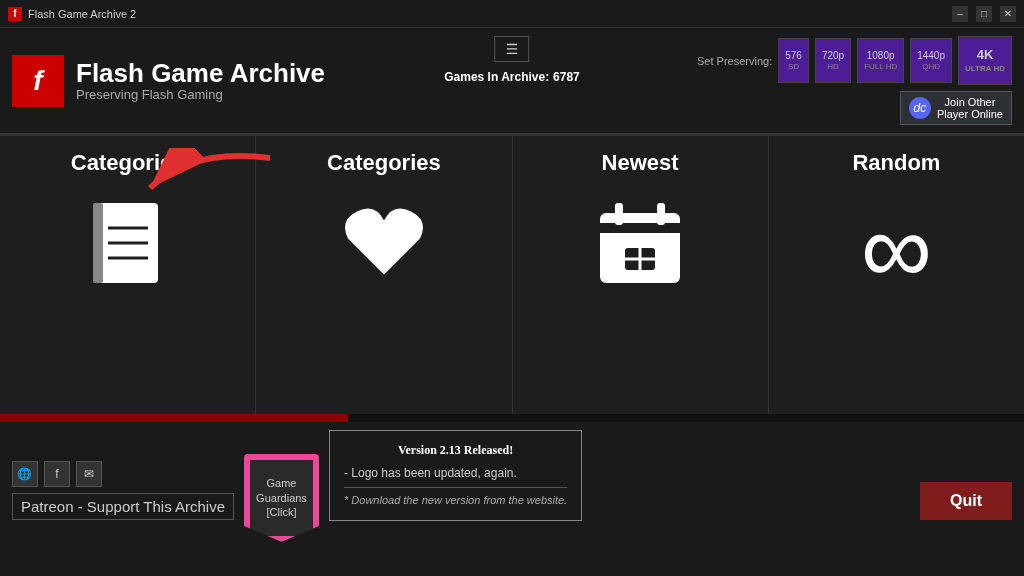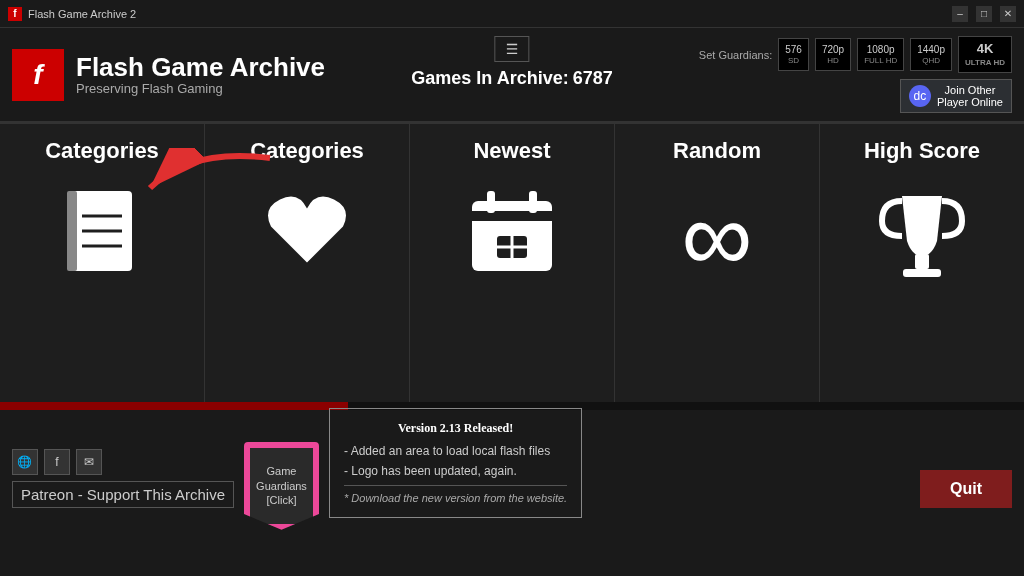--- a/index.html
+++ b/index.html
@@ -105,42 +105,42 @@
       font-size: 14px;
       margin-bottom: 6px;
     }
     .games-count {
       font-size: 14px;
       color: #ccc;
       white-space: nowrap;
     }
     .games-count span {
       color: #fff;
-      font-size: 18px;
+      font-size: 12px;
       font-weight: bold;
     }
 
     .header-right {
       display: flex;
       flex-direction: column;
       align-items: flex-end;
       gap: 6px;
     }
     .resolution-controls {
       display: flex;
       align-items: center;
       gap: 6px;
       font-size: 11px;
       color: #aaa;
     }
     .res-btn {
-      background: #000000;
+      background: #4c1d95;
       border: 1px solid #444;
       color: #ccc;
-      padding: 4px 6px;
+      padding: 10px 6px;
       font-size: 10px;
       cursor: pointer;
       line-height: 1.3;
       text-align: center;
     }
     .res-btn .res-label {
       display: block;
       font-size: 8px;
       color: #888;
     }
@@ -158,20 +158,21 @@
     .discord-icon {
       width: 22px;
       height: 22px;
       background: #5865f2;
       border-radius: 50%;
       display: flex;
       align-items: center;
       justify-content: center;
       font-size: 12px;
       color: #fff;
+      font-style: italic;
     }
 
     
     .nav-grid {
       display: flex;
       height: 280px;
       border-top: 2px solid #333;
     }
     .nav-card {
       flex: 1;
@@ -349,21 +350,21 @@
   <div class="header-center">
     <button class="hamburger-btn">☰</button>
     <div class="games-count">
       <span>Games In Archive:</span>
       <span>6787</span>
     </div>
   </div>
 
   <div class="header-right">
     <div class="resolution-controls">
-      <span>Set Guardians:</span>
+      <span>Set Preserving:</span>
       <button class="res-btn">576<span class="res-label">SD</span></button>
       <button class="res-btn">720p<span class="res-label">HD</span></button>
       <button class="res-btn">1080p<span class="res-label">FULL HD</span></button>
       <button class="res-btn">1440p<span class="res-label">QHD</span></button>
       <button class="res-btn" style="font-weight:bold;font-size:13px;">4K<span class="res-label">ULTRA HD</span></button>
     </div>
     <button class="discord-btn">
       <div class="discord-icon">dc</div>
       <span style="white-space:pre-line;">Join Other
 Player Online</span>
@@ -404,34 +405,20 @@
         <rect x="30" y="50" width="30" height="22" rx="3" fill="#1e1e1e"></rect>
         <line x1="45" y1="50" x2="45" y2="72" stroke="white" stroke-width="3"></line>
         <line x1="30" y1="61" x2="60" y2="61" stroke="white" stroke-width="3"></line>
       </svg>
     </span>
   </div>
   <div class="nav-card">
     <span class="nav-card-label">Random</span>
     <span class="nav-card-icon" style="font-size:100px; line-height:1;">∞</span>
   </div>
-  <div class="nav-card">
-    <span class="nav-card-label">High Score</span>
-    <span class="nav-card-icon">
-      <svg width="90" height="95" viewBox="0 0 90 95" fill="white">
-
-        <path d="M25 10 L65 10 L60 55 Q55 70 45 70 Q35 70 30 55 Z"></path>
-        <rect x="38" y="68" width="14" height="15" rx="2"></rect>
-        <rect x="26" y="83" width="38" height="8" rx="3"></rect>
-
-        <path d="M25 15 Q5 15 5 35 Q5 50 25 50" stroke="white" stroke-width="6" fill="none"></path>
-        <path d="M65 15 Q85 15 85 35 Q85 50 65 50" stroke="white" stroke-width="6" fill="none"></path>
-      </svg>
-    </span>
-  </div>
 </div>
 
 <div class="arrow-overlay">
   <svg width="160" height="60" viewBox="0 0 160 60">
     <defs>
       <marker id="arrowhead" markerWidth="10" markerHeight="7" refX="10" refY="3.5" orient="auto">
         <polygon points="0 0, 10 3.5, 0 7" fill="#e03030"></polygon>
       </marker>
     </defs>
     <path d="M140 10 Q60 0 20 40" stroke="#e03030" stroke-width="6" fill="none" marker-end="url(#arrowhead)"></path>
@@ -454,21 +441,20 @@
 
   <div class="footer-center">
     <div class="game-guardians" style="clip-path: polygon(0 0, 100% 0, 100% 82%, 50% 100%, 0 82%); background:#2a2a2a; border:6px solid #ec4899; height:88px; display:flex;flex-direction:column;align-items:center;justify-content:center;margin-top:45px;">
       <span>Game</span>
       <span>Guardians</span>
       <span>[Click]</span>
     </div>
 
     <div class="version-box">
       <div class="version-title">Version 2.13 Released!</div>
-      <div>- Added an area to load local flash files</div>
       <div>- Logo has been updated, again.</div>
       <div class="version-note">* Download the new version from the website.</div>
     </div>
   </div>
 
   <div class="footer-right">
     <button class="quit-btn">Quit</button>
   </div>
 </div>
 

